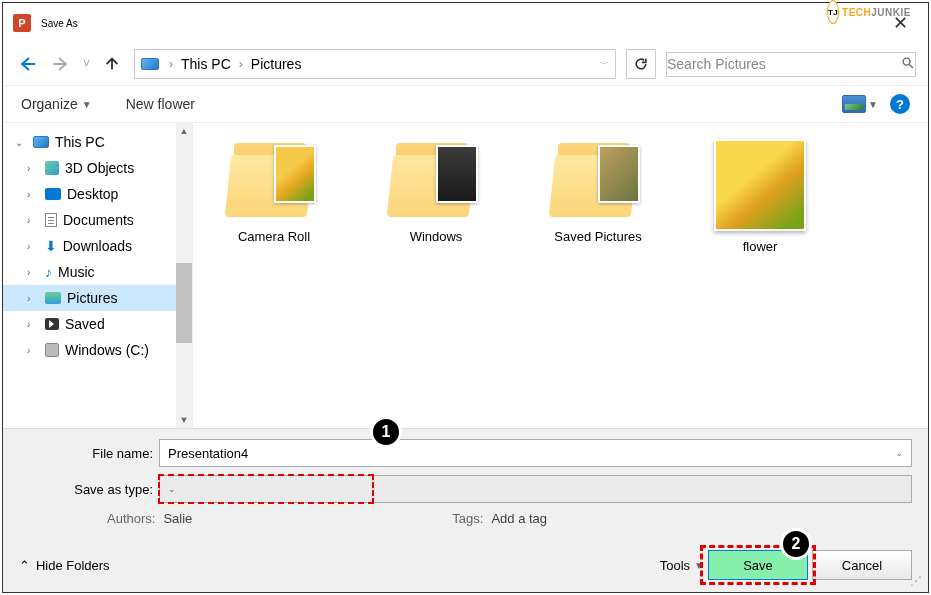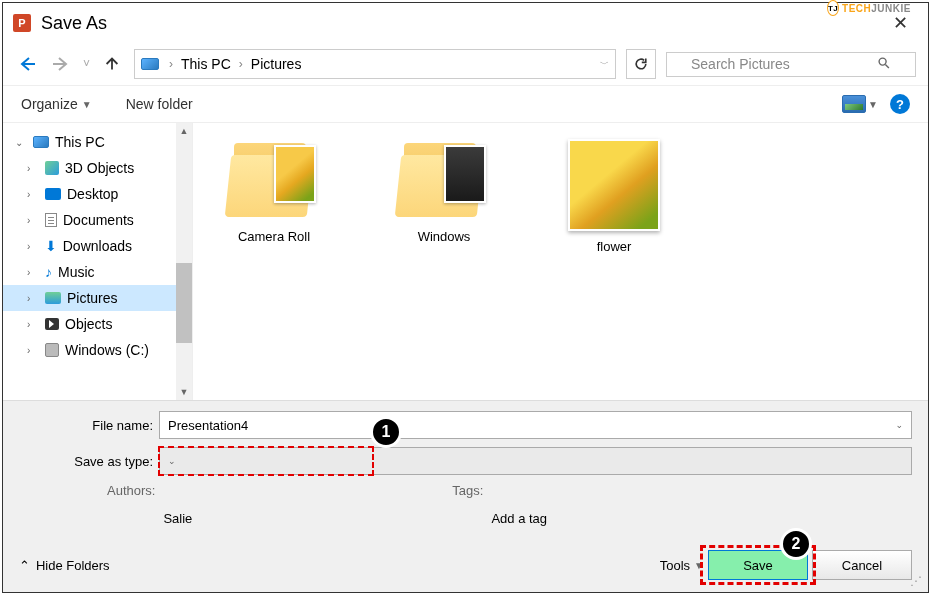--- a/index.html
+++ b/index.html
@@ -2,41 +2,41 @@
 <html><head>
 <meta charset="utf-8">
 <style>
 * { box-sizing: border-box; margin: 0; padding: 0; font-family: "Segoe UI", Tahoma, sans-serif; }
 body { width: 931px; height: 595px; background: #fff; position: relative; overflow: hidden; }
 
 
 .frame { position: absolute; top: 2px; left: 2px; right: 2px; bottom: 2px; border: 1px solid #333; background: #fff; display: flex; flex-direction: column; }
 
 .watermark { position: absolute; top: 0; right: 20px; font-size: 10px; font-weight: 700; color: #f9a51a; letter-spacing: 0.5px; z-index: 50; display: flex; align-items: center; gap: 3px; }
-.watermark .wm-ico { width: 12px; height: 16px; border: 1.5px solid #f9a51a; border-radius: 50%; display: inline-flex; align-items: center; justify-content: center; font-size: 8px; color: #000; background: #fff; }
+.watermark .wm-ico { width: 12px; height: 24px; border: 1.5px solid #f9a51a; border-radius: 50%; display: inline-flex; align-items: center; justify-content: center; font-size: 8px; color: #000; background: #fff; }
 .watermark .wm-txt span { color: #888; }
 
 .titlebar { height: 40px; display: flex; align-items: center; padding: 0 10px; }
 .titlebar .app-icon { width: 18px; height: 18px; background: #d04727; color: #fff; font-size: 11px; font-weight: bold; display: flex; align-items: center; justify-content: center; margin-right: 10px; border-radius: 2px; }
-.titlebar .title { font-size: 18px; color: #000; }
+.titlebar .title { font-size: 10px; color: #000; }
 .titlebar .close { margin-left: auto; font-size: 18px; color: #333; padding: 4px 10px; cursor: pointer; }
 
 .navrow { height: 42px; display: flex; align-items: center; padding: 0 12px; gap: 10px; }
 .navrow .navbtn { width: 24px; height: 24px; display: flex; align-items: center; justify-content: center; cursor: pointer; }
 .navrow .bluearrow svg { stroke: #0078d7; }
 .navrow .grayarrow svg { stroke: #aaa; }
 .navrow .sep { color: #aaa; font-size: 12px; }
 .address { flex: 1; height: 30px; border: 1px solid #ccc; display: flex; align-items: center; padding: 0 6px; gap: 6px; }
 .address .loc-icon { width: 20px; height: 16px; display: flex; align-items: center; }
 .address .loc-icon .monitor { width: 18px; height: 12px; background: linear-gradient(135deg,#5cb3ff,#2a7abf); border: 1px solid #2a7abf; border-radius: 2px; }
 .address .crumb { font-size: 14px; }
 .address .gt { color: #888; font-size: 12px; margin: 0 2px; }
 .address .toend { margin-left: auto; display: flex; align-items: center; gap: 6px; }
 .refresh { width: 30px; height: 30px; border: 1px solid #ccc; display: flex; align-items: center; justify-content: center; cursor: pointer; }
-.searchbox { width: 250px; height: 25px; border: 1px solid #ccc; display: flex; align-items: center; padding: 0 24px; color: #888; font-size: 14px; }
+.searchbox { width: 250px; height: 25px; border: 1px solid #ccc; display: flex; align-items: center; padding: 0 0; color: #888; font-size: 14px; }
 .searchbox .mag { margin-left: auto; }
 
 .cmdrow { height: 38px; display: flex; align-items: center; padding: 0 18px; gap: 34px; border-top: 1px solid #eee; border-bottom: 1px solid #eee; }
 .cmdrow .btn { font-size: 14px; color: #333; cursor: pointer; display: flex; align-items: center; gap: 4px; }
 .cmdrow .trail { margin-left: auto; display: flex; align-items: center; gap: 12px; }
 .cmdrow .viewmenu { display: flex; align-items: center; gap: 2px; }
 .cmdrow .picture-ico { width: 24px; height: 18px; background: linear-gradient(#4a90d9,#2a6cb0); border: 1px solid #2a6cb0; border-radius: 2px; position: relative; }
 .cmdrow .picture-ico::after { content:""; position:absolute; bottom:2px; left:2px; right:2px; height:6px; background: linear-gradient(135deg,#7fc97f,#2d7a2d); }
 .cmdrow .help { width: 20px; height: 20px; border-radius: 50%; background: #0078d7; color: #fff; font-size: 13px; font-weight: bold; display: flex; align-items: center; justify-content: center; }
 
@@ -58,21 +58,21 @@
 .ico-cube { width: 14px; height: 14px; display: inline-block; background: linear-gradient(135deg,#6fcf97,#2d9cdb); border-radius: 2px; }
 .ico-desktop { width: 16px; height: 12px; background: #0078d7; border-radius: 2px; }
 .ico-documents { width: 12px; height: 14px; background: #fff; border: 1px solid #888; position: relative; }
 .ico-documents::after { content:""; position:absolute; top:3px; left:2px; right:2px; height:1px; background:#888; box-shadow:0 3px 0 #888, 0 6px 0 #888; }
 .ico-down { color: #0078d7; font-size: 14px; }
 .ico-video { width: 14px; height: 12px; background: #333; border-radius: 2px; position: relative; }
 .ico-video::before { content:""; position:absolute; left:4px; top:2px; border-left:5px solid #fff; border-top:4px solid transparent; border-bottom:4px solid transparent; }
 .ico-picture { width: 16px; height: 12px; background: linear-gradient(#6fcf97,#2d9cdb); border-radius: 2px; }
 
 .content { flex: 1; overflow: auto; padding: 16px; }
-.items { display: flex; gap: 40px; flex-wrap: wrap; }
+.items { display: flex; gap: 32px; flex-wrap: wrap; }
 .item { width: 130px; display: flex; flex-direction: column; align-items: center; gap: 8px; cursor: pointer; }
 .foldershape { width: 92px; height: 82px; position: relative; }
 .foldershape .back { position:absolute; left:6px; top:4px; width:72px; height:70px; background: linear-gradient(#fcd67a,#e9b94e); border-radius: 4px; }
 .foldershape .front { position:absolute; left:0; top:16px; width:82px; height:62px; background: linear-gradient(#ffe8a0,#fcd67a); border-radius: 4px; transform: skewX(-6deg); }
 .foldershape .thumb { position:absolute; right:4px; top:6px; width:42px; height:58px; background:#ccc; border:2px solid #fff; box-shadow:0 1px 3px rgba(0,0,0,.3); }
 .foldershape .thumb.flowers { background: linear-gradient(140deg,#f7c948 40%,#e5a820 60%,#7ba319 90%); }
 .foldershape .thumb.dog { background: linear-gradient(#7b4a23,#3b2a18); }
 .foldershape .thumb.feedback { background: linear-gradient(#3b3b3b,#1a1a1a); }
 .foldershape .thumb.savedpic { background: linear-gradient(135deg,#c0a060,#6a7440); }
 .flower-img { width: 92px; height: 92px; background: linear-gradient(140deg,#f9d84b 40%,#e0a020 60%,#7ba319 90%); border:2px solid #fff; box-shadow:0 2px 4px rgba(0,0,0,.3); }
@@ -82,21 +82,21 @@
 .formrow { display: flex; align-items: center; margin-bottom: 8px; }
 .formrow .lbl { width: 140px; text-align: right; font-size: 13px; padding-right: 6px; }
 .filename-input { flex: 1; height: 28px; border: 1px solid #aaa; background: #fff; padding: 0 8px; font-size: 13px; display: flex; align-items: center; justify-content: space-between; }
 .savetype { flex: 1; height: 28px; border: 1px solid #aaa; background: #eaeaea; padding: 0 8px; font-size: 13px; display: flex; align-items: center; justify-content: space-between; position: relative; }
 .savetype .redbox { position: absolute; left: -2px; top: -2px; width: 216px; height: 30px; border: 2px dashed #e20000; pointer-events: none; }
 .dropdown-v { color: #666; font-size: 9px; }
 
 .metarow { display: flex; gap: 60px; padding-left: 88px; margin-top: 6px; margin-bottom: 24px; }
 .metarow .pair { display: flex; gap: 8px; font-size: 13px; }
 .metarow .key { color: #666; }
-.metarow .val { color: #000000; margin-top: 28px; }
+.metarow .val { color: #404040; }
 
 .footer { display: flex; align-items: center; gap: 18px; }
 .hidefolders { display: flex; align-items: center; gap: 6px; font-size: 13px; cursor: pointer; }
 .footer .right { margin-left: auto; display: flex; align-items: center; gap: 4px; }
 .tools { font-size: 13px; display: flex; align-items: center; gap: 4px; cursor: pointer; }
 .winbtn { width: 100px; height: 30px; border: 1px solid #aaa; background: linear-gradient(#fff,#e8e8e8); font-size: 13px; display: flex; align-items: center; justify-content: center; cursor: pointer; }
 .winbtn.save { border: 1px solid #0078d7; background: #86efac; position: relative; }
 .save-highlight { position: absolute; top: -6px; left: -9px; right: -9px; bottom: -6px; border: 3px dashed #e20000; pointer-events: none; }
 
 .callout { position: absolute; width: 32px; height: 32px; border-radius: 50%; background: #000; color: #fff; font-weight: 700; font-size: 16px; display: flex; align-items: center; justify-content: center; border: 3px solid #fff; z-index: 40; }
@@ -164,21 +164,21 @@
           </svg>
       </span>
     </div>
   </div>
 
   <div class="cmdrow">
     <div class="btn">
       <span>Organize</span>
         <span style="font-size:10px;color:#666">▼</span>
     </div>
-    <div class="btn">New folder</div>
+    <div class="btn">New flower</div>
     <div class="trail">
       <div class="viewmenu">
         <span class="picture-ico"></span>
         <span style="font-size:10px;color:#666">▼</span>
       </div>
       <div class="help">?</div>
     </div>
   </div>
 
   <div class="body">
@@ -215,21 +215,21 @@
         <span>Music</span>
       </div>
       <div class="treeitem l2 sel">
         <span class="twist">›</span>
         <span class="ico-picture"></span>
         <span>Pictures</span>
       </div>
       <div class="treeitem l2">
         <span class="twist">›</span>
         <span class="ico-video"></span>
-        <span>Objects</span>
+        <span>Saved</span>
       </div>
       <div class="treeitem l2">
         <span class="twist">›</span>
         <span class="ico-disk"></span>
         <span>Windows (C:)</span>
       </div>
       <div class="scroll-thumb"></div>
       <div class="scroll-arrow down">▼</div>
     </div>
 
@@ -245,20 +245,28 @@
         </div>
         <div class="item">
           <div class="foldershape">
               <div class="back"></div>
               <div class="front"></div>
               <div class="thumb feedback"></div>
             </div>
           <div class="label">Windows</div>
         </div>
         <div class="item">
+          <div class="foldershape">
+              <div class="back"></div>
+              <div class="front"></div>
+              <div class="thumb savedpic"></div>
+            </div>
+          <div class="label">Saved Pictures</div>
+        </div>
+        <div class="item">
           <div class="flower-img"></div>
           <div class="label">flower</div>
         </div>
       </div>
     </div>
   </div>
 
   <div class="bottom">
     <div class="formrow">
       <div class="lbl">File name:</div>

